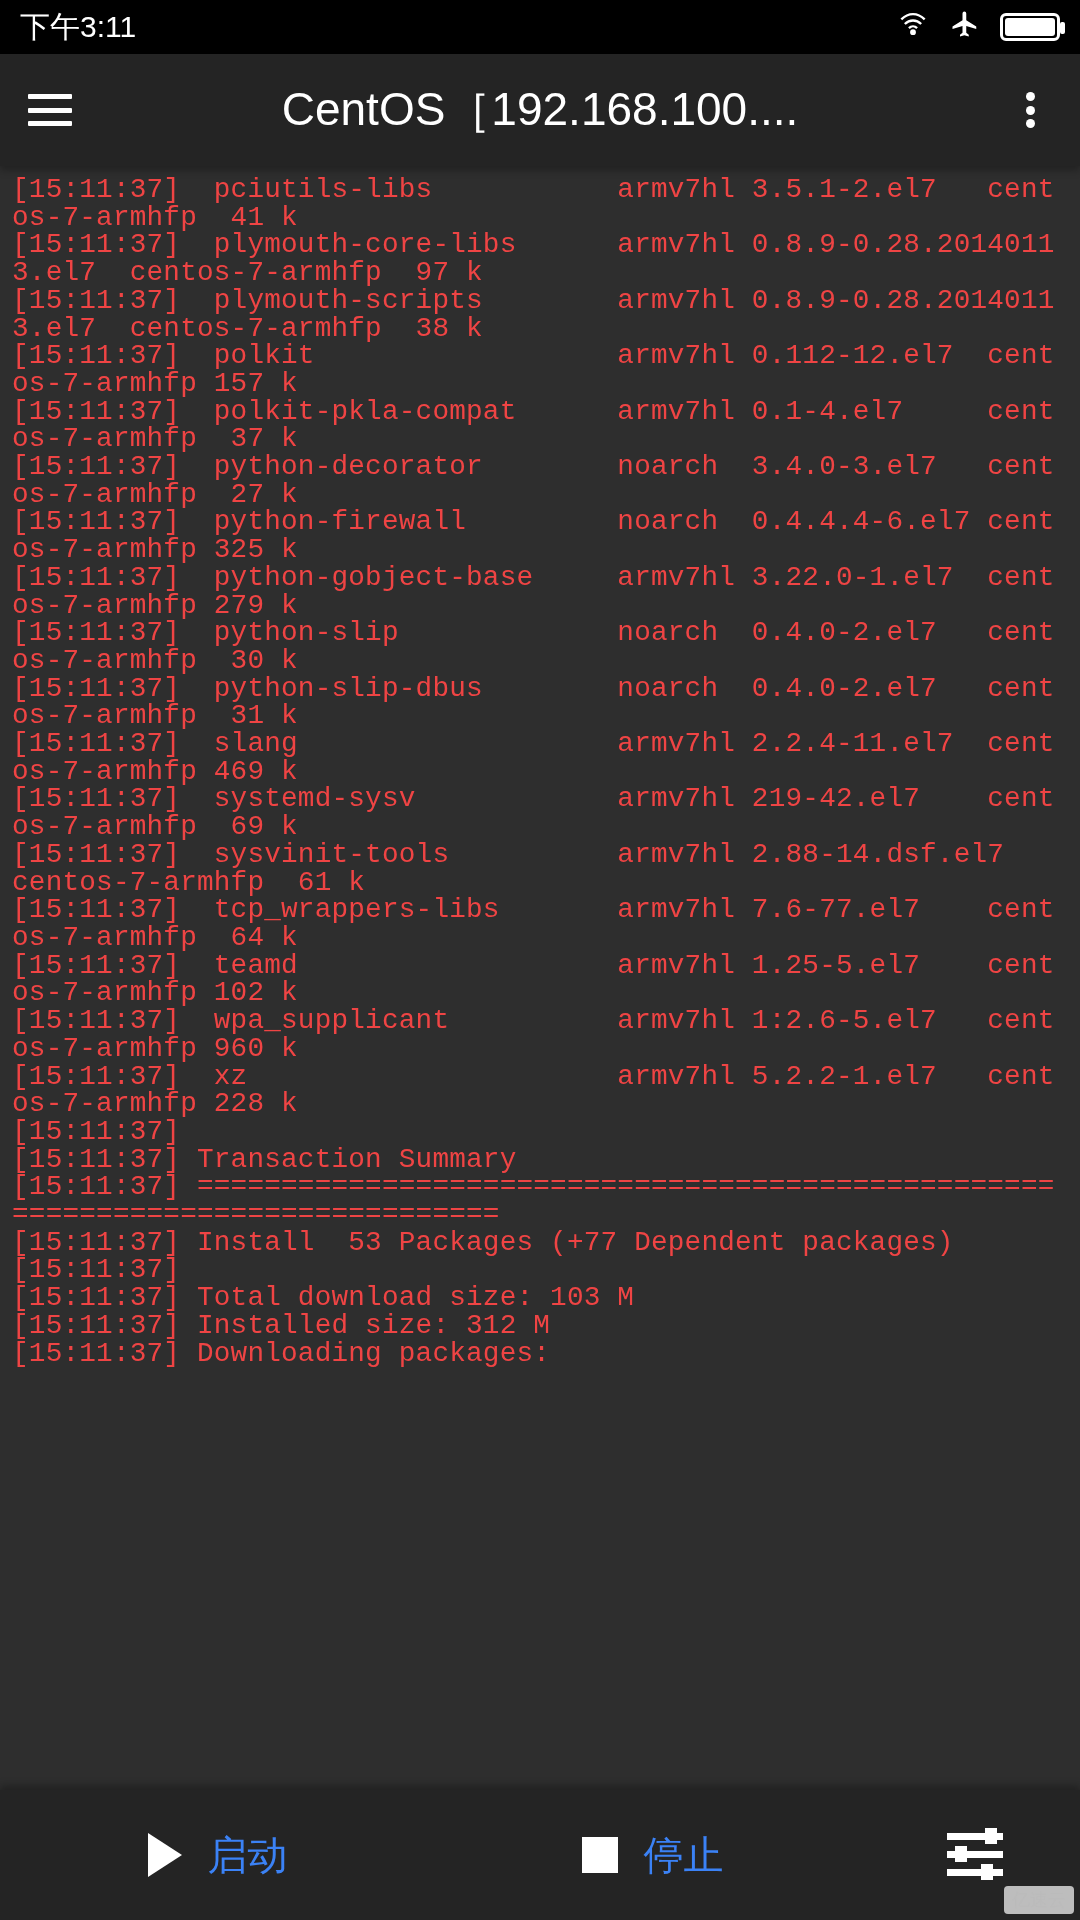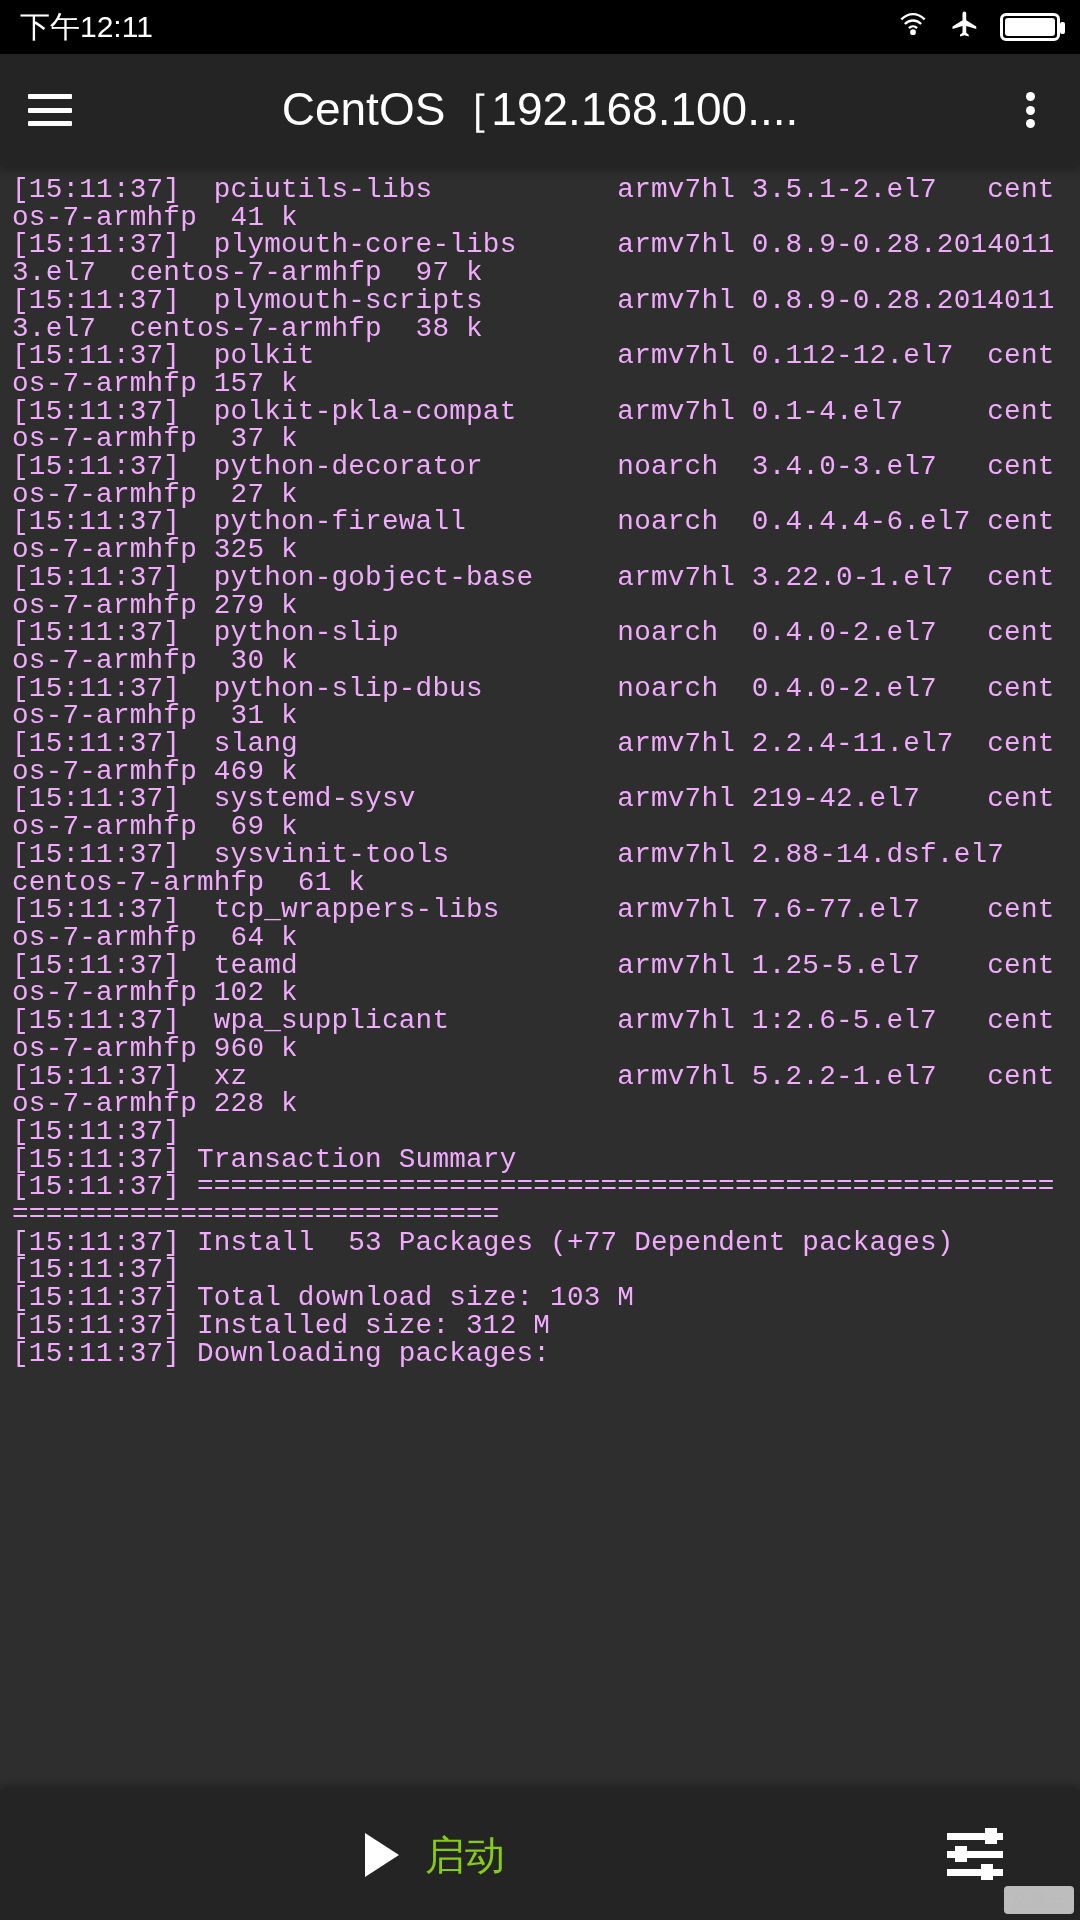--- a/index.html
+++ b/index.html
@@ -53,42 +53,42 @@
     width: 44px; height: 44px;
     display:flex; flex-direction:column; align-items:center; justify-content:space-between;
     padding: 4px 0;
   }
   .more-dots span { width:9px; height:9px; background:#fff; border-radius:50%; }
   .terminal {
     padding: 10px 12px 0 12px;
     font-size: 27.7px;
     line-height: 1.0;
     letter-spacing: 0.2px;
-    color: #f0abfc;
+    color: #ef4444;
     white-space: pre-wrap;
     word-break: break-all;
     font-family: "Courier New", monospace;
   }
   .terminal .line { display:block; }
   .bottom-bar {
     position: absolute;
     left: 0; right: 0; bottom: 0;
     height: 130px;
     background: #242424;
     display: flex;
     align-items: center;
     box-shadow: 0 -4px 8px rgba(0,0,0,0.3);
   }
   .btn {
     flex: 1;
     display: flex;
     align-items: center;
     justify-content: center;
     gap: 26px;
-    color: #84cc16;
+    color: #3b82f6;
     font-family: sans-serif;
     font-size: 40px;
     height: 100%;
   }
   .btn.iconbtn { flex: 0 0 210px; justify-content:center; }
   .play-icon {
     width: 0; height: 0;
     border-left: 34px solid #fff;
     border-top: 22px solid transparent;
     border-bottom: 22px solid transparent;
@@ -117,21 +117,21 @@
     position:absolute; right:6px; bottom:6px;
     font-size:18px; color:#bbb; font-family:sans-serif;
     background:rgba(255,255,255,0.7); padding:2px 8px; border-radius:4px;
     display:flex; align-items:center; gap:4px;
   }
 </style>
 </head>
 <body>
 
 <div class="status-bar">
-  <span>下午12:11</span>
+  <span>下午3:11</span>
   <div class="status-right">
     <span class="wifi-icon">
       <svg width="34" height="28" viewBox="0 0 24 24" fill="none" stroke="#fff" stroke-width="2">
           <path d="M2 8c6-6 14-6 20 0"></path>
           <path d="M5 12c4-4 10-4 14 0"></path>
           <path d="M8.5 15.5c2-2 5-2 7 0"></path>
           <circle cx="12" cy="19" r="1.5" fill="#fff"></circle>
         </svg>
     </span>
     <span class="plane-icon">
@@ -159,20 +159,24 @@
   </div>
 </div>
 
 <div class="terminal" id="terminal"><span class="line">[15:11:37]  pciutils-libs           armv7hl 3.5.1-2.el7   centos-7-armhfp  41 k</span><span class="line">[15:11:37]  plymouth-core-libs      armv7hl 0.8.9-0.28.20140113.el7  centos-7-armhfp  97 k</span><span class="line">[15:11:37]  plymouth-scripts        armv7hl 0.8.9-0.28.20140113.el7  centos-7-armhfp  38 k</span><span class="line">[15:11:37]  polkit                  armv7hl 0.112-12.el7  centos-7-armhfp 157 k</span><span class="line">[15:11:37]  polkit-pkla-compat      armv7hl 0.1-4.el7     centos-7-armhfp  37 k</span><span class="line">[15:11:37]  python-decorator        noarch  3.4.0-3.el7   centos-7-armhfp  27 k</span><span class="line">[15:11:37]  python-firewall         noarch  0.4.4.4-6.el7 centos-7-armhfp 325 k</span><span class="line">[15:11:37]  python-gobject-base     armv7hl 3.22.0-1.el7  centos-7-armhfp 279 k</span><span class="line">[15:11:37]  python-slip             noarch  0.4.0-2.el7   centos-7-armhfp  30 k</span><span class="line">[15:11:37]  python-slip-dbus        noarch  0.4.0-2.el7   centos-7-armhfp  31 k</span><span class="line">[15:11:37]  slang                   armv7hl 2.2.4-11.el7  centos-7-armhfp 469 k</span><span class="line">[15:11:37]  systemd-sysv            armv7hl 219-42.el7    centos-7-armhfp  69 k</span><span class="line">[15:11:37]  sysvinit-tools          armv7hl 2.88-14.dsf.el7          centos-7-armhfp  61 k</span><span class="line">[15:11:37]  tcp_wrappers-libs       armv7hl 7.6-77.el7    centos-7-armhfp  64 k</span><span class="line">[15:11:37]  teamd                   armv7hl 1.25-5.el7    centos-7-armhfp 102 k</span><span class="line">[15:11:37]  wpa_supplicant          armv7hl 1:2.6-5.el7   centos-7-armhfp 960 k</span><span class="line">[15:11:37]  xz                      armv7hl 5.2.2-1.el7   centos-7-armhfp 228 k</span><span class="line">[15:11:37]</span><span class="line">[15:11:37] Transaction Summary</span><span class="line">[15:11:37] ================================================================================</span><span class="line">[15:11:37] Install  53 Packages (+77 Dependent packages)</span><span class="line">[15:11:37]</span><span class="line">[15:11:37] Total download size: 103 M</span><span class="line">[15:11:37] Installed size: 312 M</span><span class="line">[15:11:37] Downloading packages:</span></div>
 
 <div class="bottom-bar">
   <div class="btn">
     <span class="play-icon"></span>
     <span>启动</span>
   </div>
+  <div class="btn">
+    <span class="stop-icon"></span>
+    <span>停止</span>
+  </div>
   <div class="btn iconbtn">
     <span class="sliders-icon">
       <span class="bar b1">
           <span class="knob"></span>
         </span>
       <span class="bar b2">
           <span class="knob"></span>
         </span>
       <span class="bar b3">
           <span class="knob"></span>

